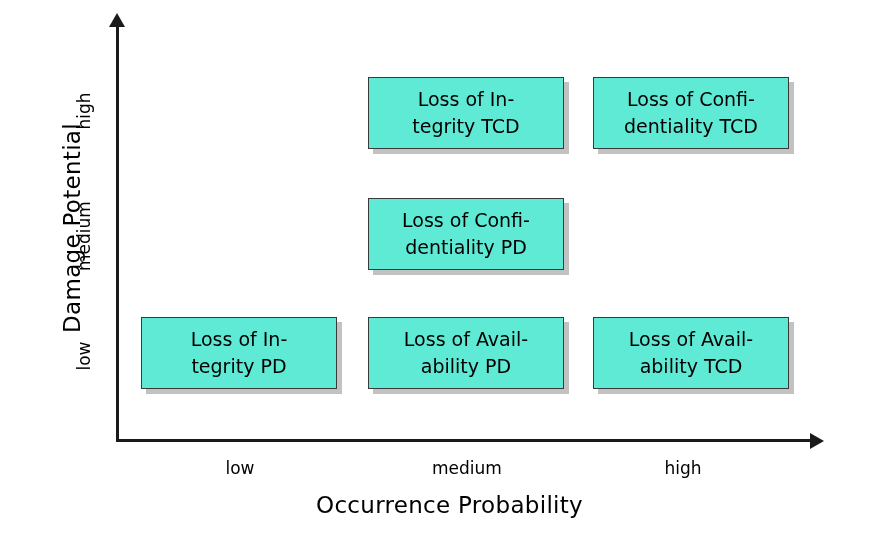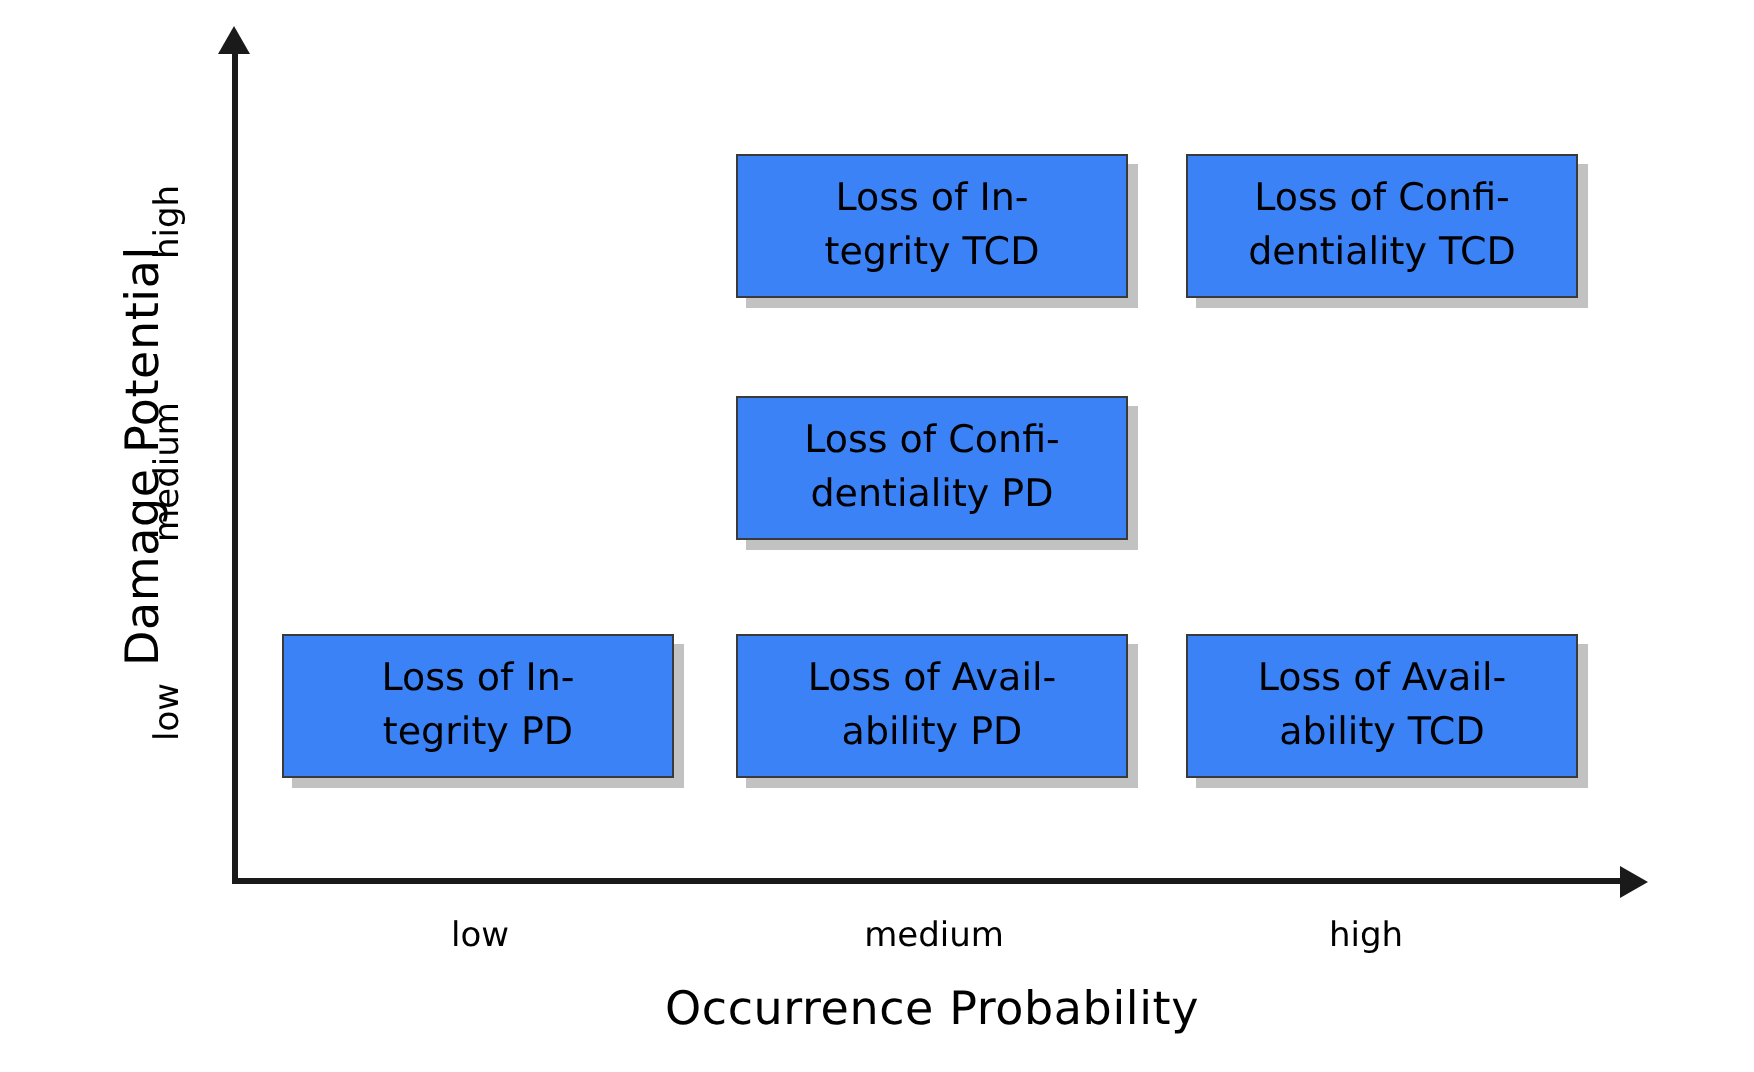--- a/index.html
+++ b/index.html
@@ -71,21 +71,20 @@
     transform-origin: center center;
     font-size: 23px;
     letter-spacing: 0.3px;
     white-space: nowrap;
   }
   #x-axis-title {
     position: absolute;
     left: 316px;
     top: 492px;
     width: 300px;
-    text-align: center;
     font-size: 23px;
     letter-spacing: 0.3px;
     white-space: nowrap;
   }
 
   
   .ytick {
     position: absolute;
     width: 90px;
     text-align: center;
@@ -108,21 +107,21 @@
   }
   #xtick-low    { left: 170px; }
   #xtick-medium { left: 397px; }
   #xtick-high   { left: 613px; }
 
   
   .cell {
     position: absolute;
     width: 196px;
     height: 72px;
-    background: #3b82f6;
+    background: #5eead4;
     border: 1.6px solid #3a3a3a;
     box-shadow: 5px 5px 0 0 #c2c2c2;
     box-sizing: border-box;
     display: flex;
     align-items: center;
     justify-content: center;
   }
   .cell-label {
     font-size: 19px;
     line-height: 1.42;

